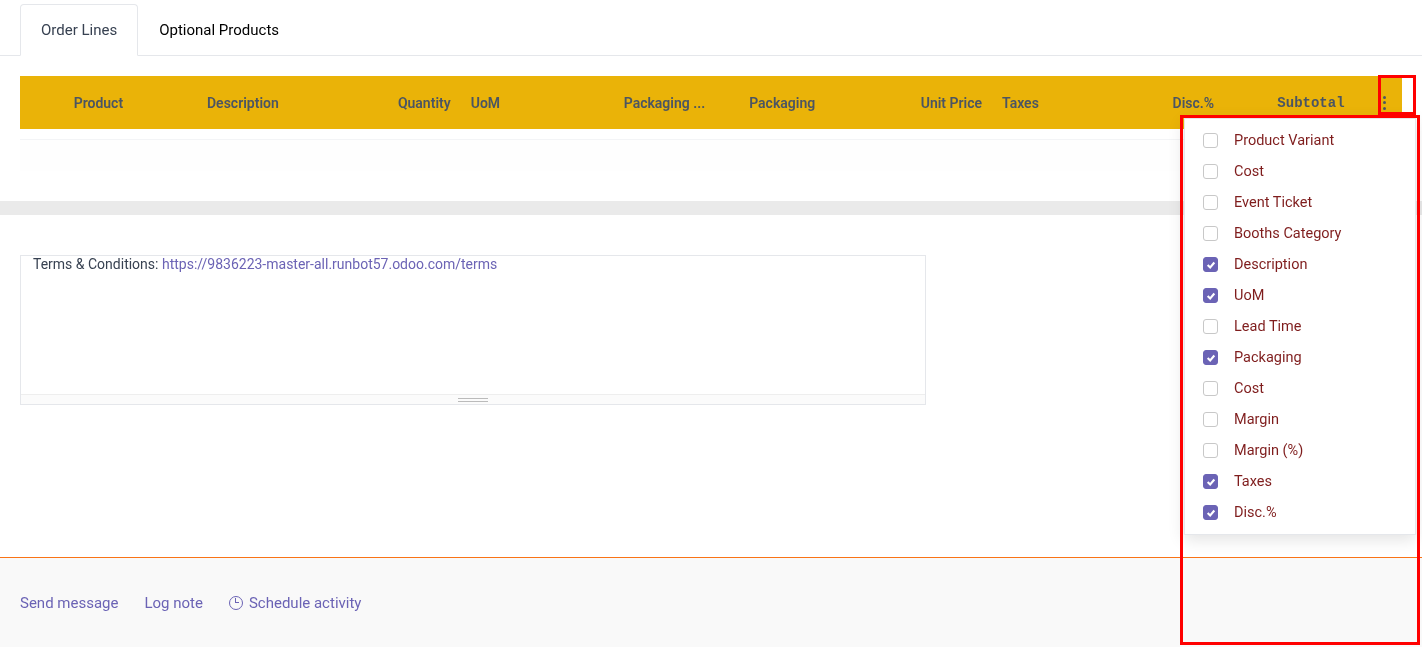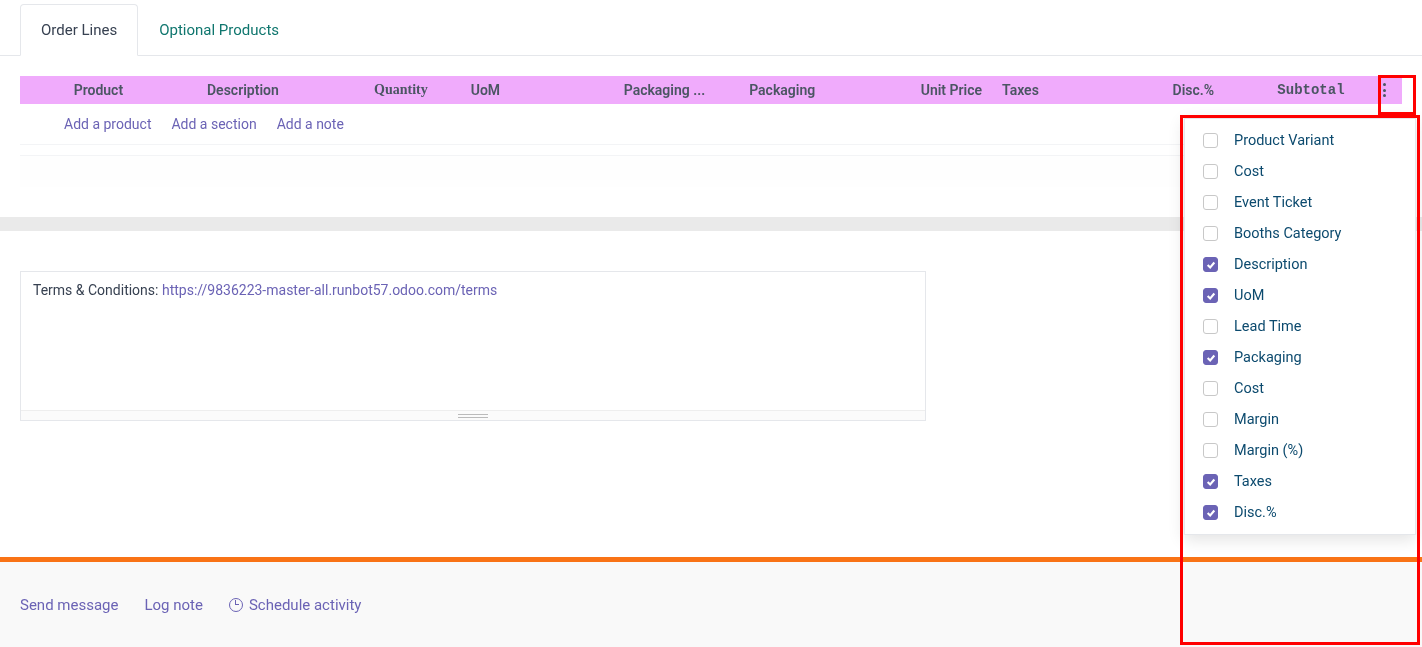--- a/index.html
+++ b/index.html
@@ -17,57 +17,57 @@
     .tabs {
       display: flex;
       padding-left: 20px;
       border-bottom: 1px solid #e5e7eb;
       height: 56px;
       align-items: flex-end;
     }
     .tab {
       padding: 16px 20px;
       font-size: 15px;
-      color: #0f766e;
+      color: #000000;
       cursor: pointer;
       border: 1px solid transparent;
       position: relative;
       bottom: -1px;
     }
     .tab.active {
       color: #374151;
       border: 1px solid #e5e7eb;
       border-bottom-color: #ffffff;
       border-radius: 4px 4px 0 0;
       background: #ffffff;
     }
 
     .table-wrap {
       margin: 20px 20px 0 20px;
     }
     .table-header {
       display: flex;
-      background: #f0abfc;
-      height: 28px;
+      background: #eab308;
+      height: 53px;
       align-items: center;
       font-weight: 600;
       color: #4b5563;
       font-size: 14px;
       position: relative;
     }
     .th {
       padding: 0 10px;
       overflow: hidden;
       text-overflow: ellipsis;
       white-space: nowrap;
     }
     .th-handle { width: 44px; }
     .th-product { width: 135px; }
     .th-description { width: 146px; }
-    .th-quantity { width: 121px; text-align: center; font-family: Liberation Serif, serif; }
+    .th-quantity { width: 121px; text-align: right; }
     .th-uom { width: 155px; }
     .th-pkgqty { width: 127px; }
     .th-packaging { width: 148px; }
     .th-unitprice { width: 108px; text-align: right; }
     .th-taxes { width: 135px; }
     .th-disc { width: 100px; text-align: right; }
     .th-subtotal { width: 144px; text-align: right; padding-right: 22px; font-family: Liberation Mono, monospace; }
     .th-kebab {
       width: 36px;
       display: flex;
@@ -98,21 +98,21 @@
       height: 14px;
       background: #eaeaea;
       margin-top: 30px;
     }
 
     .terms {
       margin: 40px 20px 0 20px;
       width: 906px;
       height: 150px;
       border: 1px solid #e5e7eb;
-      padding: 10px 12px;
+      padding: 0 12px;
       font-size: 14px;
       color: #374151;
       position: relative;
     }
     .terms .url { color: #6b63b5; }
     .terms-resize {
       position: absolute;
       left: 0; right: 0; bottom: 0;
       height: 10px;
       display: flex;
@@ -127,21 +127,21 @@
       height: 2px;
       border-top: 1px solid #bbb;
       border-bottom: 1px solid #bbb;
     }
 
     .footer-bar {
       position: absolute;
       bottom: 0;
       left: 0; right: 0;
       height: 90px;
-      border-top: 5px solid #f97316;
+      border-top: 1px solid #f97316;
       background: #f9f9f9;
       display: flex;
       align-items: center;
       padding-left: 20px;
       gap: 26px;
     }
     .footer-link {
       color: #6b63b5;
       cursor: pointer;
       display: flex;
@@ -202,21 +202,21 @@
       border: 3px solid #ff0000;
       pointer-events: none;
       z-index: 60;
     }
     .dd-item {
       display: flex;
       align-items: center;
       gap: 16px;
       padding: 7px 18px;
       cursor: pointer;
-      color: #0c4a6e;
+      color: #7f1d1d;
       font-size: 14.5px;
     }
     .checkbox {
       width: 15px; height: 15px;
       border: 1.5px solid #c8c8c8;
       border-radius: 3px;
       display: flex;
       align-items: center;
       justify-content: center;
       flex-shrink: 0;
@@ -266,25 +266,20 @@
     <div class="th th-subtotal">Subtotal</div>
     <div class="th-kebab">
       <div class="kebab-dots">
           <span></span>
           <span></span>
           <span></span>
         </div>
     </div>
   </div>
 
-  <div class="add-row">
-    <span class="link-like">Add a product</span>
-    <span class="link-like">Add a section</span>
-    <span class="link-like">Add a note</span>
-  </div>
 </div>
 
 <div class="gap-row"></div>
 
 <div class="gray-bar"></div>
 
 <div class="terms">
   <span>Terms &amp; Conditions: </span><span class="url">https://9836223-master-all.runbot57.odoo.com/terms</span>
   <div class="terms-resize"></div>
 </div>

